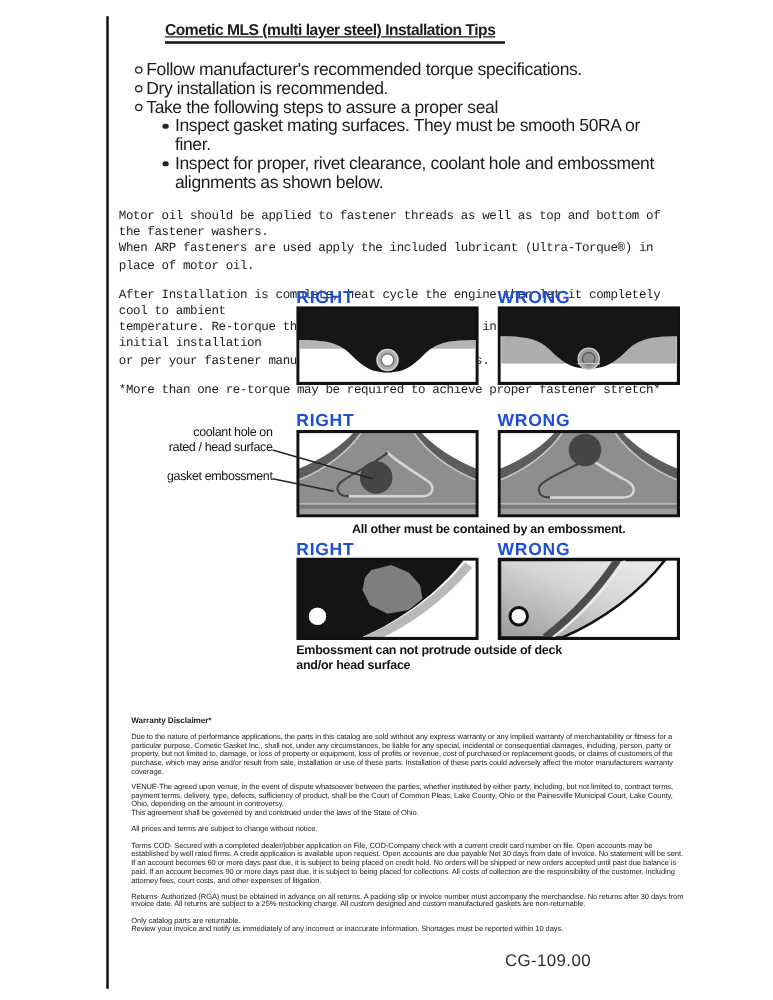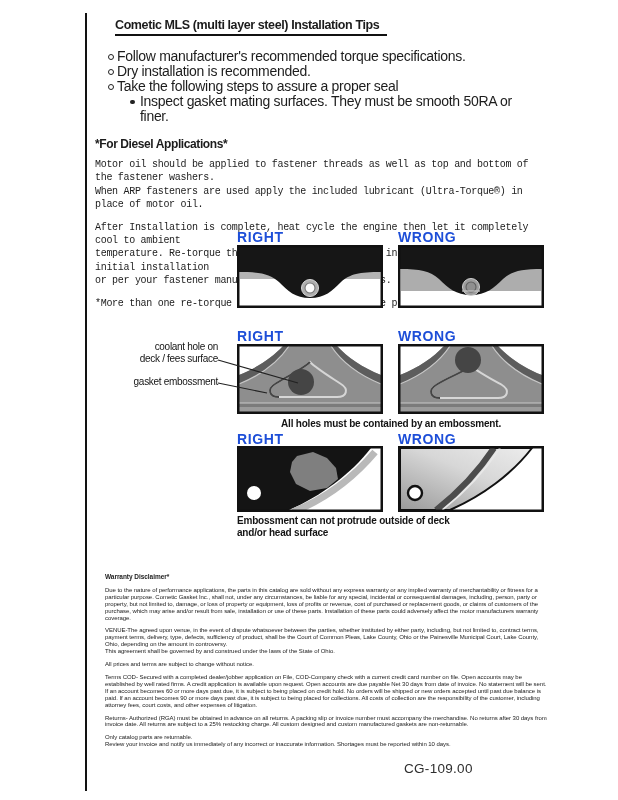--- a/index.html
+++ b/index.html
@@ -2,22 +2,22 @@
 <html><head>
 <meta charset="utf-8">
 <style>
   html,body{margin:0;padding:0;background:#ffffff;}
   .page{position:relative;width:618px;height:800px;background:#ffffff;overflow:hidden;
         font-family:"Liberation Sans", sans-serif;color:#1c1c1c;}
   .left-rule{position:absolute;left:85px;top:13px;width:2px;height:778px;background:#121212;}
 
   
   .head-block{position:absolute;left:95px;top:15px;width:445px;}
-  .title{display:inline-block;margin:0 0 8px 20px;font-size:12.5px;font-weight:bold;
-         letter-spacing:-0.4px;border-bottom:2.5px solid #111;padding:0 8px 2px 0;}
+  .title{display:inline-block;margin:0 0 8px 37px;font-size:12.5px;font-weight:bold;
+         letter-spacing:-0.4px;border-bottom:2.5px solid #111;padding:0 8px 2px 0;text-decoration:underline;}
   ul.tips{list-style:none;margin:5px;padding:0;font-size:14px;letter-spacing:-0.3px;line-height:15px;}
   li.tip{position:relative;padding-left:17px;}
   li.tip .ring{position:absolute;left:8px;top:5px;width:4px;height:4px;
                border:1.1px solid #222;border-radius:50%;}
   li.sub{padding-left:40px;}
   li.sub .dot{position:absolute;left:30px;top:5.5px;width:4.5px;height:4.5px;
               background:#222;border-radius:50%;border:none;}
   .diesel{margin-top:14px;font-size:10px;letter-spacing:-0.3px;line-height:13.2px;width:445px;}
   .diesel h2{font-size:12px;letter-spacing:-0.4px;margin:0 0 7px 0;}
   .diesel p{margin:0 0 10px 0;font-family:Liberation Mono, monospace;}
@@ -59,23 +59,26 @@
         <span>Dry installation is recommended.</span>
       </li>
       <li class="tip">
         <span class="ring"></span>
         <span>Take the following steps to assure a proper seal</span>
       </li>
       <li class="tip sub">
         <span class="dot"></span>
         <span>Inspect gasket mating surfaces.  They must be smooth 50RA or finer.</span>
       </li>
+      <li class="tip sub">
+        <span class="dot"></span>
+        <span>Inspect for proper, rivet clearance, coolant hole and embossment alignments as shown below.</span>
+      </li>
     </ul>
     <div class="diesel">
-      <h2>*For Diesel Applications*</h2>
       <p class="pre">Motor oil should be applied to fastener threads as well as top and bottom of the fastener washers.
 When ARP fasteners are used apply the included lubricant (Ultra-Torque®) in place of motor oil.</p>
       <p class="pre">After Installation is complete, heat cycle the engine then let it completely cool to ambient
 temperature. Re-torque the cylinder head fasteners in the same pattern as initial installation
 or per your fastener manufacturer's recommendations.</p>
       <p>*More than one re-torque may be required to achieve proper fastener stretch*</p>
     </div>
   </div>
 
   <div class="dlabel" style="left:237px;top:229px">RIGHT</div>
@@ -105,21 +108,21 @@
         <line x1="64" y1="46" x2="82" y2="46" stroke="#c6c6c6" stroke-width="1.2"></line>
       </g>
       <rect x="1.25" y="1.25" width="143.5" height="60.5" fill="none" stroke="#111" stroke-width="2.5"></rect>
     </svg>
   </div>
 
   <div class="dlabel" style="left:237px;top:328px">RIGHT</div>
   <div class="dlabel" style="left:398px;top:328px">WRONG</div>
 
   <div class="callout pre" style="left:104px;top:341px">coolant hole on
-deck / fees surface</div>
+rated / head surface</div>
   <div class="callout" style="left:104px;top:376px">gasket embossment</div>
 
   <div class="dbox" style="left:237px;top:344px">
     <svg width="146" height="70" viewBox="0 0 146 70">
       <rect x="2" y="2" width="142" height="66" fill="#8e8e8e"></rect>
       <path d="M2,2 H46 C36,13 20,24 2,31 Z" fill="#ffffff"></path>
       <path d="M144,2 H100 C110,13 126,24 144,31 Z" fill="#ffffff"></path>
       <path d="M46,2 C36,13 20,24 2,31 L2,40 C24,31 42,17 52,2 Z" fill="#5d5d5d"></path>
       <path d="M52,2 C42,17 24,31 2,40" stroke="#c7c7c7" stroke-width="1.3" fill="none"></path>
       <path d="M100,2 C110,13 126,24 144,31 L144,40 C122,31 104,17 94,2 Z" fill="#5d5d5d"></path>
@@ -150,21 +153,21 @@
       <circle cx="70" cy="16" r="13" fill="#454545"></circle>
       <rect x="1.25" y="1.25" width="143.5" height="67.5" fill="none" stroke="#111" stroke-width="2.5"></rect>
     </svg>
   </div>
 
   <svg class="leader" width="100" height="55" viewBox="0 0 100 55">
     <line x1="3" y1="10" x2="83" y2="33" stroke="#222" stroke-width="1.1"></line>
     <line x1="3" y1="33" x2="52" y2="43" stroke="#222" stroke-width="1.1"></line>
   </svg>
 
-  <div class="dcaption" style="left:237px;top:418px;width:308px;text-align:center">All holes must be contained by an embossment.</div>
+  <div class="dcaption" style="left:237px;top:418px;width:308px;text-align:center">All other must be contained by an embossment.</div>
 
   <div class="dlabel" style="left:237px;top:431px">RIGHT</div>
   <div class="dlabel" style="left:398px;top:431px">WRONG</div>
 
   <div class="dbox" style="left:237px;top:446px">
     <svg width="146" height="66" viewBox="0 0 146 66">
       <rect x="0" y="0" width="146" height="66" fill="#ffffff"></rect>
       <path d="M2,2 L134,2 C114,28 84,50 52,64 L2,64 Z" fill="#141414"></path>
       <path d="M138,6 C117,31 88,53 56,66" stroke="#b9b9b9" stroke-width="7" fill="none"></path>
       <polygon points="60,10 76,6 90,12 99,22 101,33 90,42 73,45 59,38 53,26 55,16" fill="#7f7f7f"></polygon>

